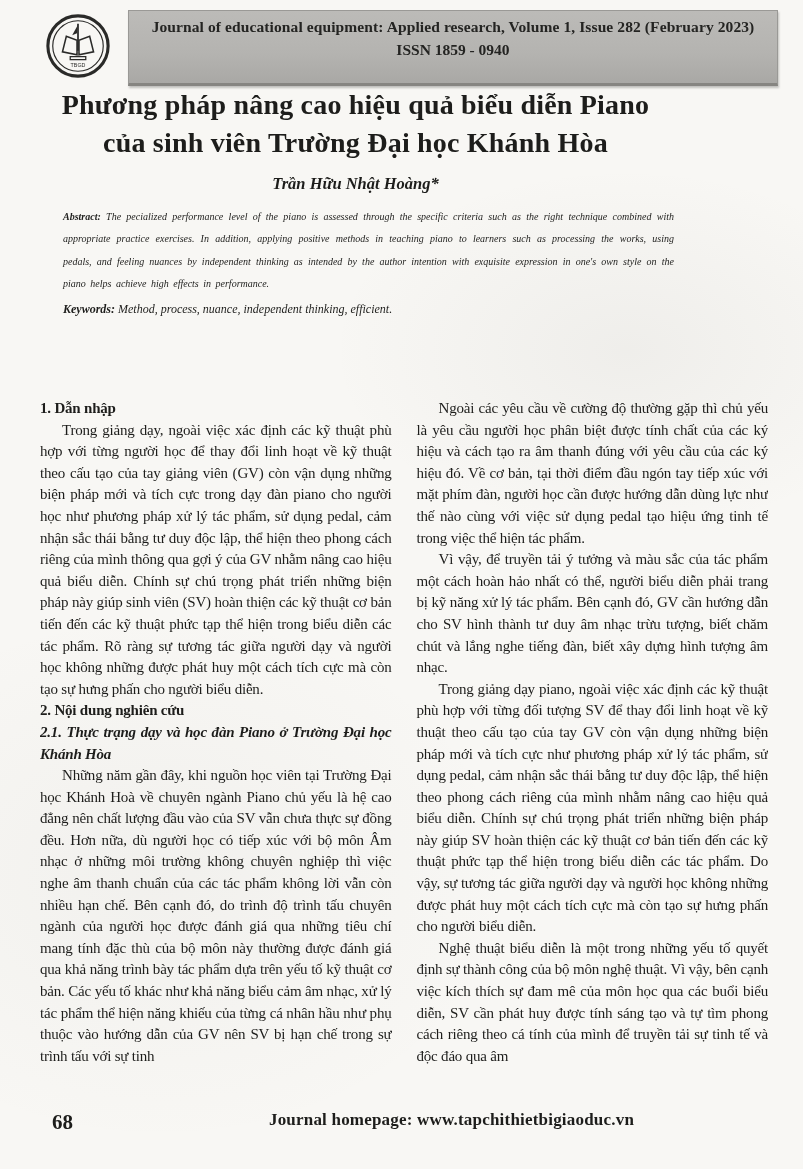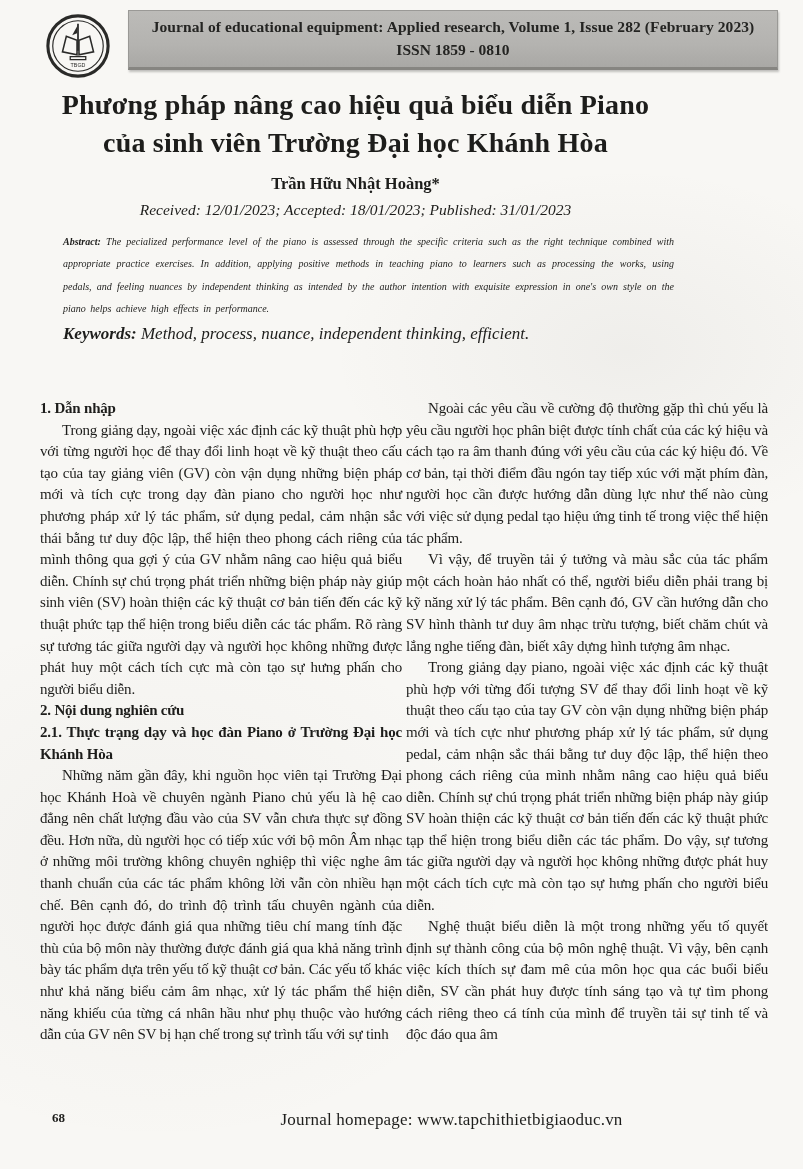--- a/index.html
+++ b/index.html
@@ -18,93 +18,92 @@
       var(--c-page_bg,#f8f7f4);
     font-family:"Liberation Serif","DejaVu Serif",serif;
     color:var(--c-ink,#1d1d1b);
     overflow:hidden;
   }
 
   
   .masthead{position:absolute;top:8px;left:0;width:803px;height:70px;}
   .logo{position:absolute;left:44px;top:4px;width:68px;height:68px;}
   .jbar{
-    position:absolute;left:128px;top:2px;width:650px;height:60px;
+    position:absolute;left:128px;top:2px;width:650px;height:76px;
     background:linear-gradient(#bcbbb8,var(--c-header_bar,#b4b3b0) 60%,#a9a8a5);
     border:1px solid #9a9996;
     border-bottom:3px solid #868581;
     box-shadow:1px 2px 2px rgba(90,90,86,.35);
     text-align:center;
     padding-top:7px;
   }
   .jbar .l1{font-size:15.5px;font-weight:bold;letter-spacing:.1px;color:#242422;}
   .jbar .l2{font-size:15.5px;font-weight:bold;margin-top:5px;color:#242422;}
 
   
   .article-head{position:absolute;top:86px;left:0;width:711px;text-align:center;}
   .title{font-size:28px;font-weight:bold;line-height:38px;letter-spacing:.2px;}
-  .author{margin-top:12px;font-size:16.5px;font-weight:bold;}
+  .author{margin-top:12px;font-size:16.5px;font-weight:bold;font-style:italic;}
   .affil{margin-top:4px;font-size:15px;font-style:italic;}
   .dates{margin-top:7px;font-size:15.5px;font-style:italic;}
 
   .abstract-wrap{
     margin:12px 37px 0 63px;
     text-align:justify;
     font-style:italic;
     font-size:10px;
     line-height:22.4px;
     word-spacing:2px;
   }
   .abstract-wrap .lbl{font-weight:bold;}
-  .kw{margin:2px 37px 0 63px;text-align:left;font-style:italic;font-size:17px;line-height:22px;}
+  .kw{margin:2px 37px 0 63px;text-align:left;font-style:italic;font-size:12px;line-height:22px;}
   .kw .lbl{font-weight:bold;}
 
   
   .columns{
     position:absolute;top:398px;left:40px;right:35px;height:702px;
-    display:flex;gap:4px;overflow:hidden;
+    display:flex;gap:25px;overflow:hidden;
   }
   .col{flex:1;min-width:0;font-size:15px;line-height:21.6px;text-align:justify;letter-spacing:-.2px;}
   .blk-p{text-indent:22px;}
   .blk-pc{text-indent:0;}
   .blk-h{font-weight:bold;}
-  .blk-hi{font-weight:bold;}
+  .blk-hi{font-weight:bold;font-style:italic;}
 
   
-  .pageno{position:absolute;left:52px;top:1110px;font-size:13px;font-weight:bold;}
-  .homepage{position:absolute;left:100px;right:0;top:1110px;text-align:center;font-size:17px;font-weight:normal;letter-spacing:.2px;}
+  .pageno{position:absolute;left:52px;top:1110px;font-size:21px;font-weight:bold;}
+  .homepage{position:absolute;left:100px;right:0;top:1110px;text-align:center;font-size:17px;font-weight:bold;letter-spacing:.2px;}
 </style>
 </head>
 <body>
 
 <div class="masthead">
   <svg class="logo" viewBox="0 0 70 70" aria-hidden="true">
     <circle cx="35" cy="35" r="31" fill="none" stroke="#2a2a28" stroke-width="3.2"></circle>
     <circle cx="35" cy="35" r="26" fill="none" stroke="#2a2a28" stroke-width="1.2"></circle>
     <path d="M19 41 L23 25 L34 29 L34 44 Z" fill="none" stroke="#2a2a28" stroke-width="1.6"></path>
     <path d="M51 41 L47 25 L36 29 L36 44 Z" fill="none" stroke="#2a2a28" stroke-width="1.6"></path>
     <path d="M35 12 L35 40" stroke="#2a2a28" stroke-width="1.8"></path>
     <path d="M35 13 L29 24 L34 22 Z" fill="#2a2a28"></path>
     <path d="M27 46 h16 v3 h-16 Z" fill="none" stroke="#2a2a28" stroke-width="1.3"></path>
     <text x="35" y="57" text-anchor="middle" font-size="5.5" font-family="Liberation Sans, sans-serif" fill="#2a2a28">TBGD</text>
   </svg>
   <div class="jbar">
     <div class="l1">Journal of educational equipment: Applied research, Volume 1, Issue 282 (February 2023)</div>
-    <div class="l2">ISSN 1859 - 0810</div>
+    <div class="l2">ISSN 1859 - 0940</div>
 
   </div>
 </div>
 
 <div class="article-head">
   <div class="title">
     <div>Phương pháp nâng cao hiệu quả biểu diễn Piano</div>
     <div>của sinh viên Trường Đại học Khánh Hòa</div>
   </div>
   <div class="author">Trần Hữu Nhật Hoàng*</div>
-  <div class="dates">Received: 12/01/2023; Accepted: 18/01/2023; Published: 31/01/2023</div>
 
   <div class="abstract-wrap">
     <span class="lbl">Abstract:</span>
     <span> </span>
     <span>The pecialized performance level of the piano is assessed through the specific criteria such as the right technique combined with appropriate practice exercises. In addition, applying positive methods in teaching piano to learners such as processing the works, using pedals, and feeling nuances by independent thinking as intended by the author intention with exquisite expression in one's own style on the piano helps achieve high effects in performance.</span>
   </div>
   <div class="kw">
     <span class="lbl">Keywords:</span>
     <span> </span>
     <span>Method, process, nuance, independent thinking, efficient.</span>

